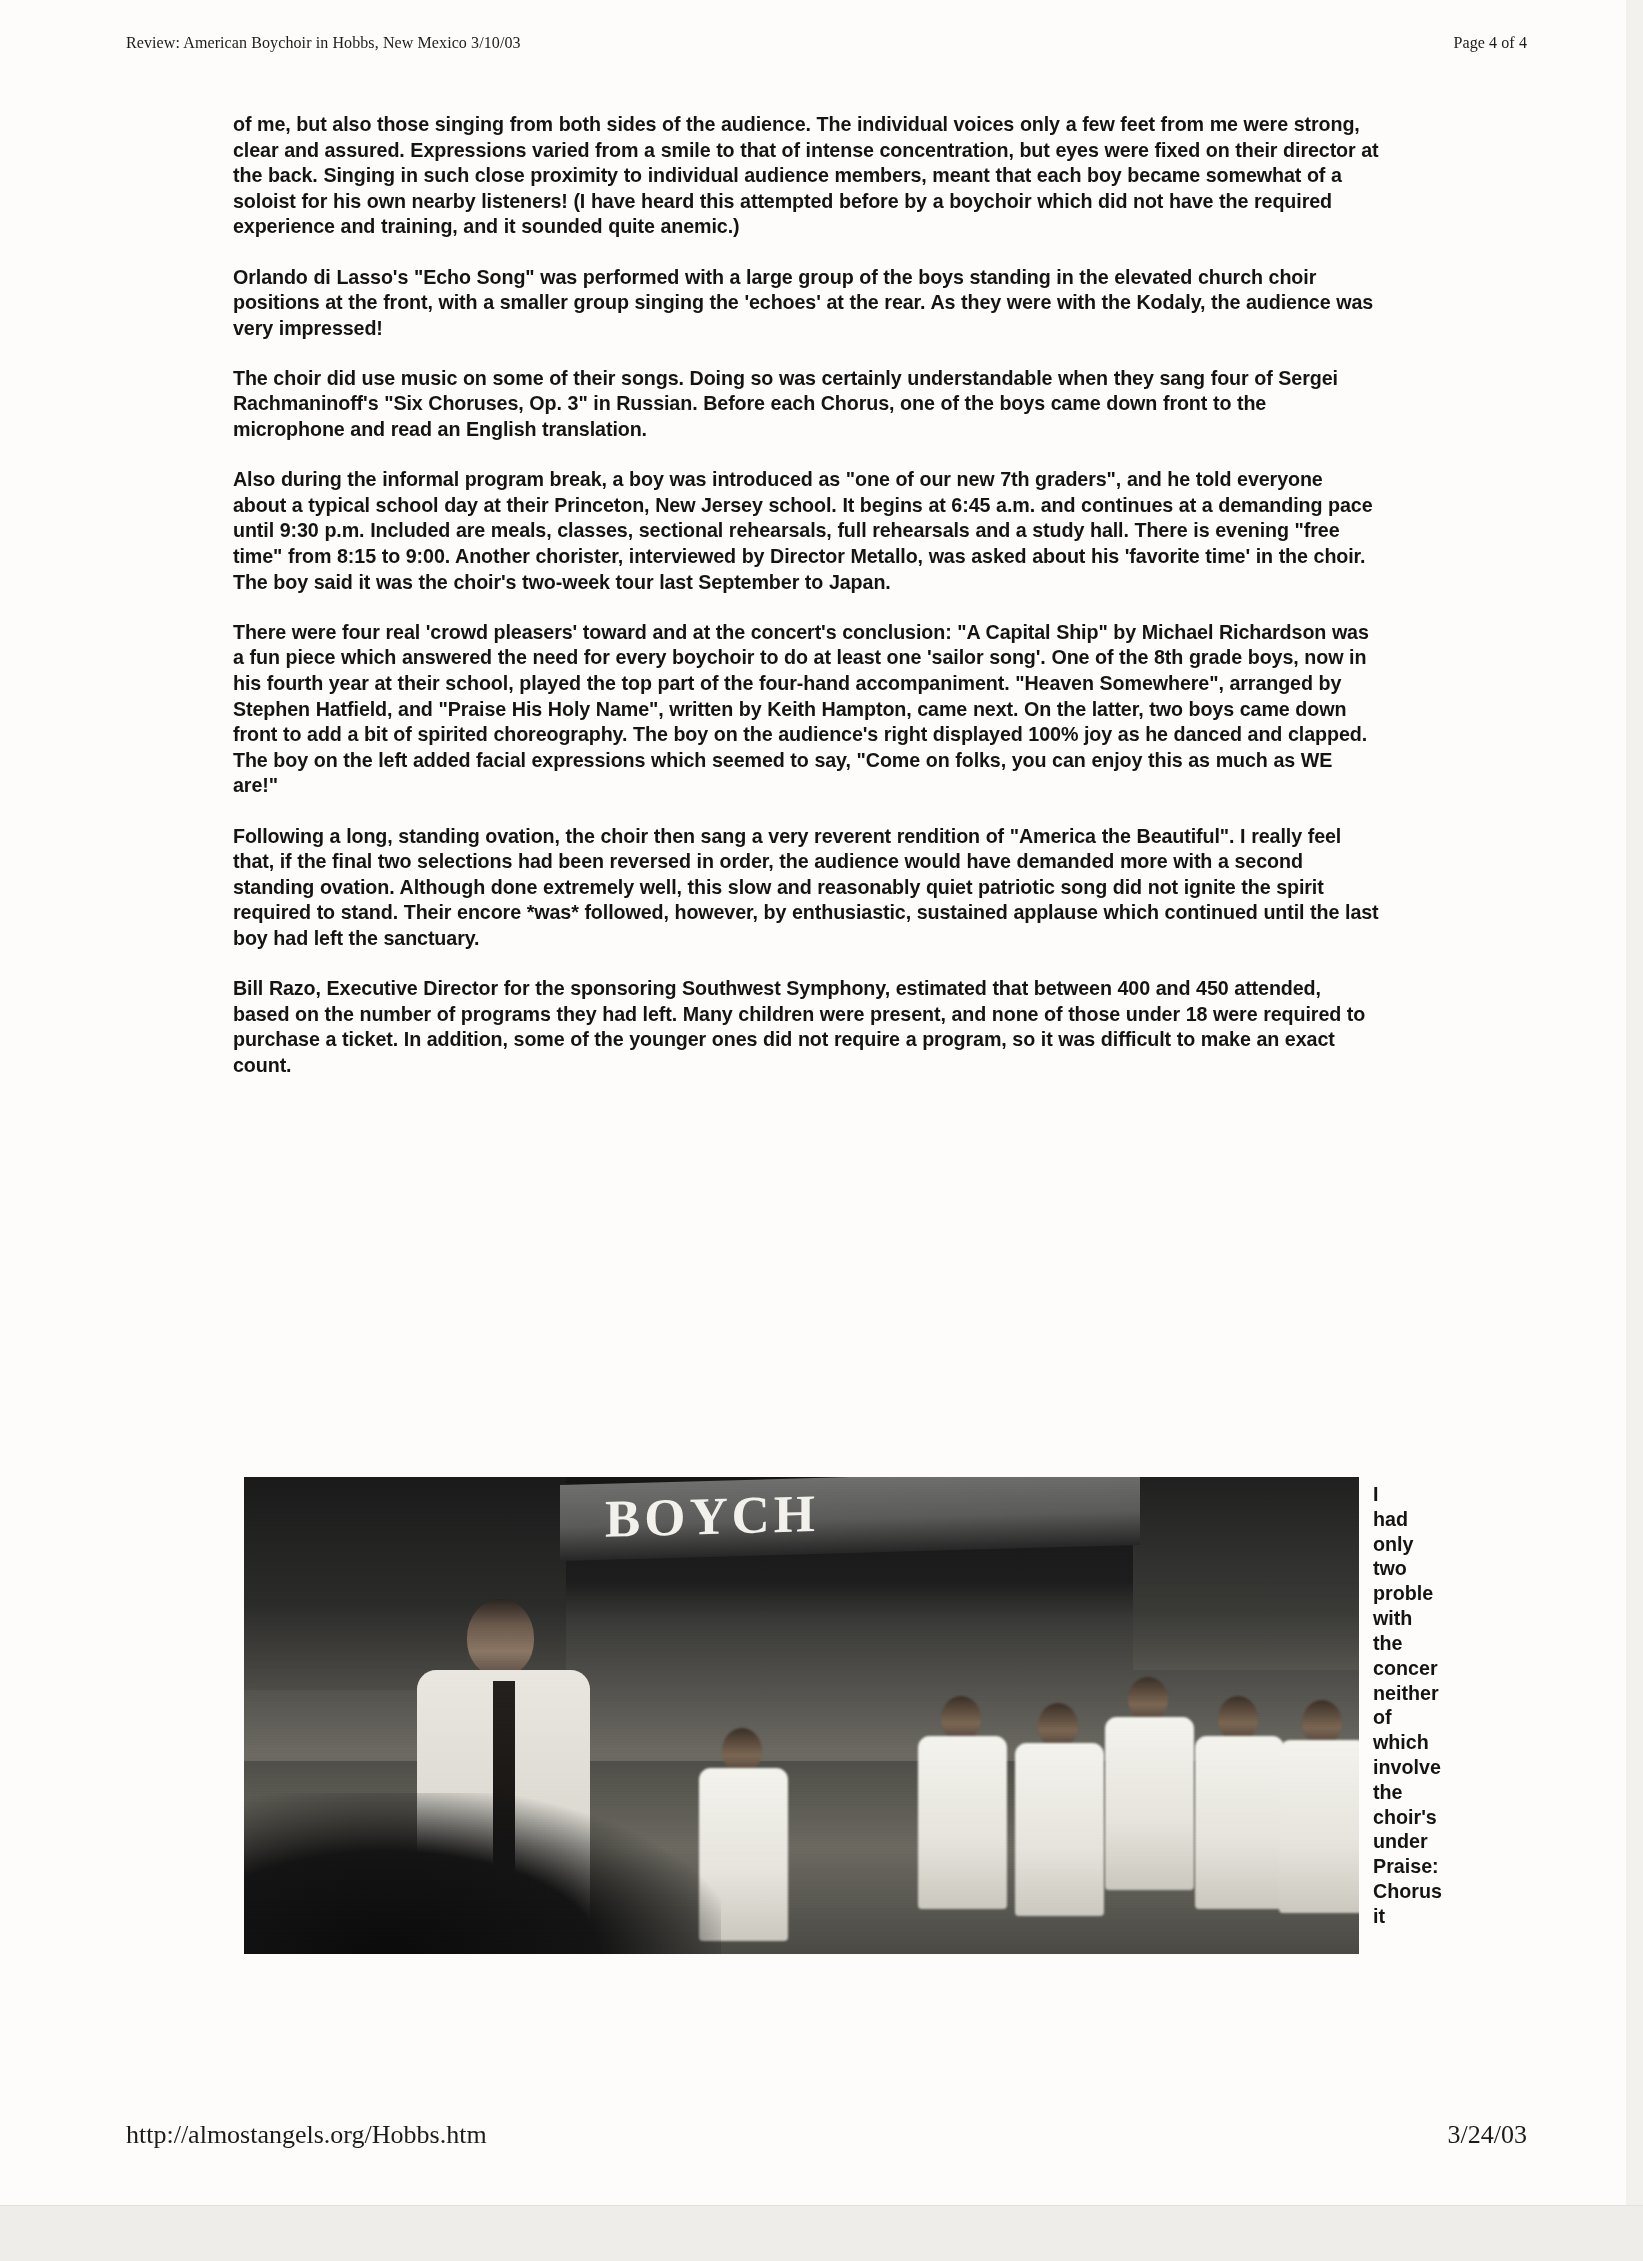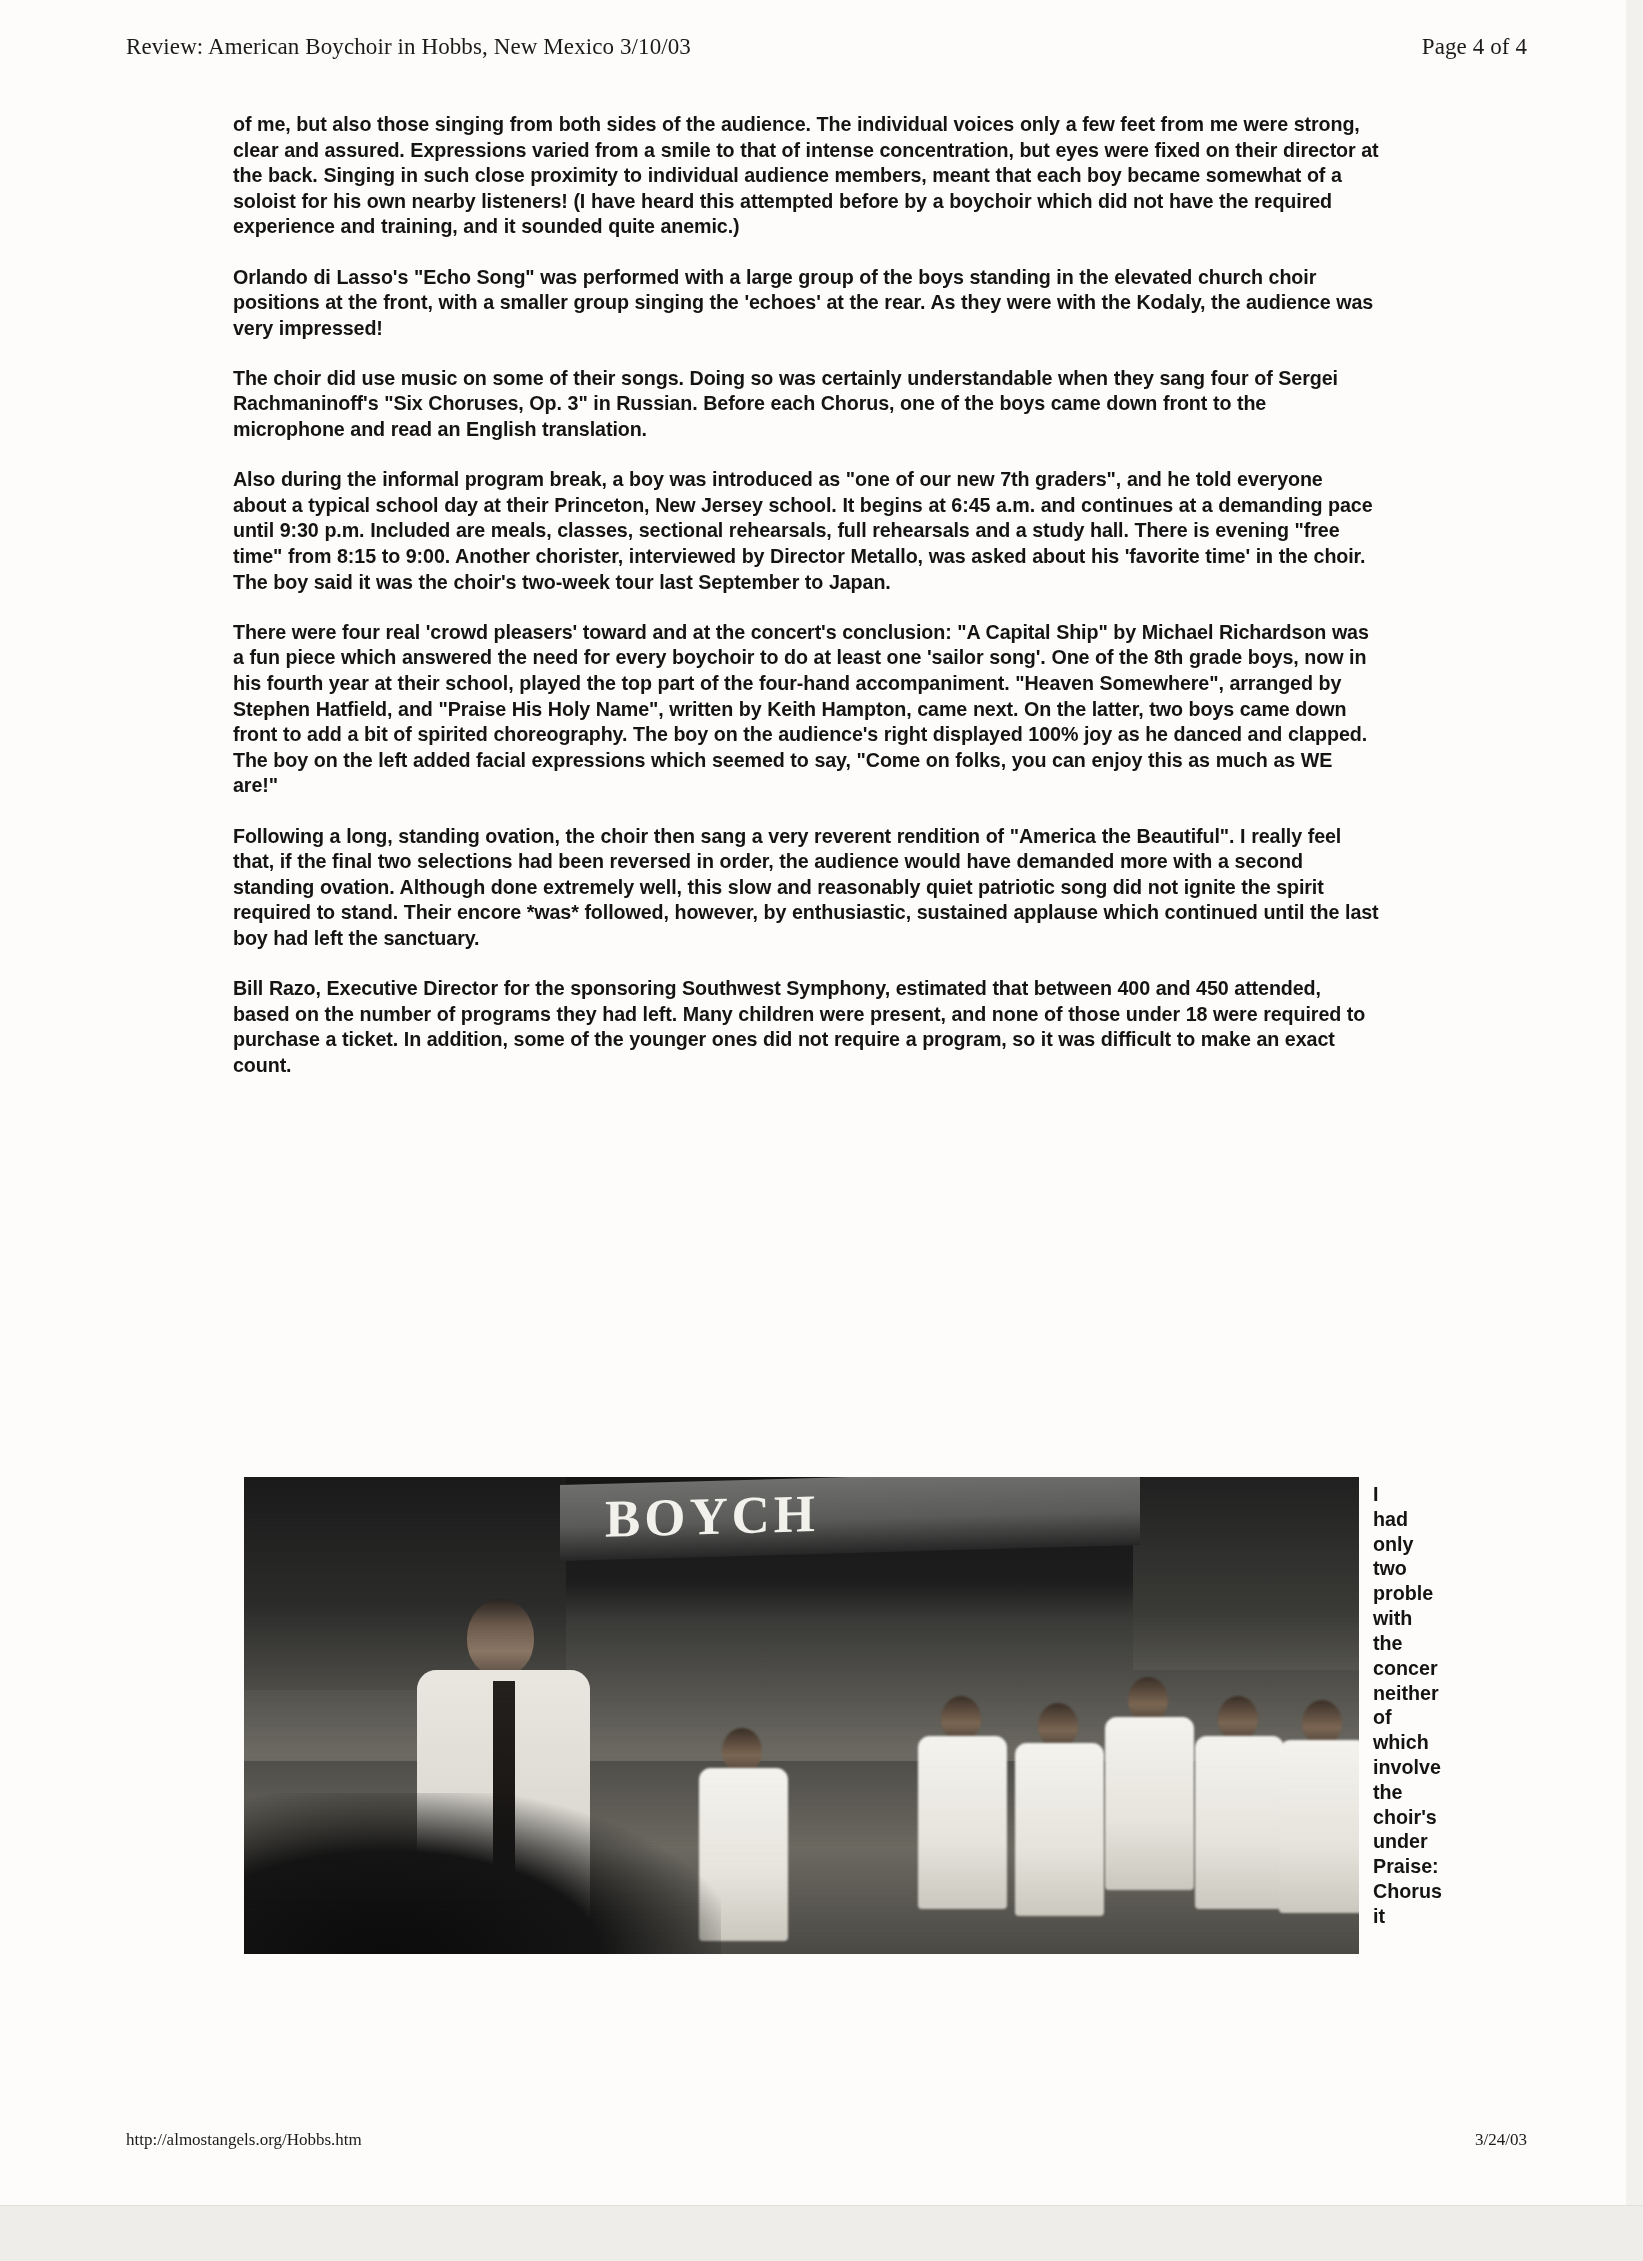--- a/index.html
+++ b/index.html
@@ -37,35 +37,35 @@
 
   .header {
     position: absolute;
     top: 34px;
     left: 126px;
     right: 116px;
     display: flex;
     justify-content: space-between;
     align-items: baseline;
     font-family: "Liberation Serif", serif;
-    font-size: 23px;
+    font-size: 16px;
     color: #1b1b1b;
     letter-spacing: 0.1px;
   }
 
   .footer {
     position: absolute;
     bottom: 111px;
     left: 126px;
     right: 116px;
     display: flex;
     justify-content: space-between;
     align-items: baseline;
     font-family: "Liberation Serif", serif;
-    font-size: 17px;
+    font-size: 26px;
     color: #1b1b1b;
   }
 
   .body-col {
     position: absolute;
     top: 112px;
     left: 233px;
     width: 1147px;
   }
 

